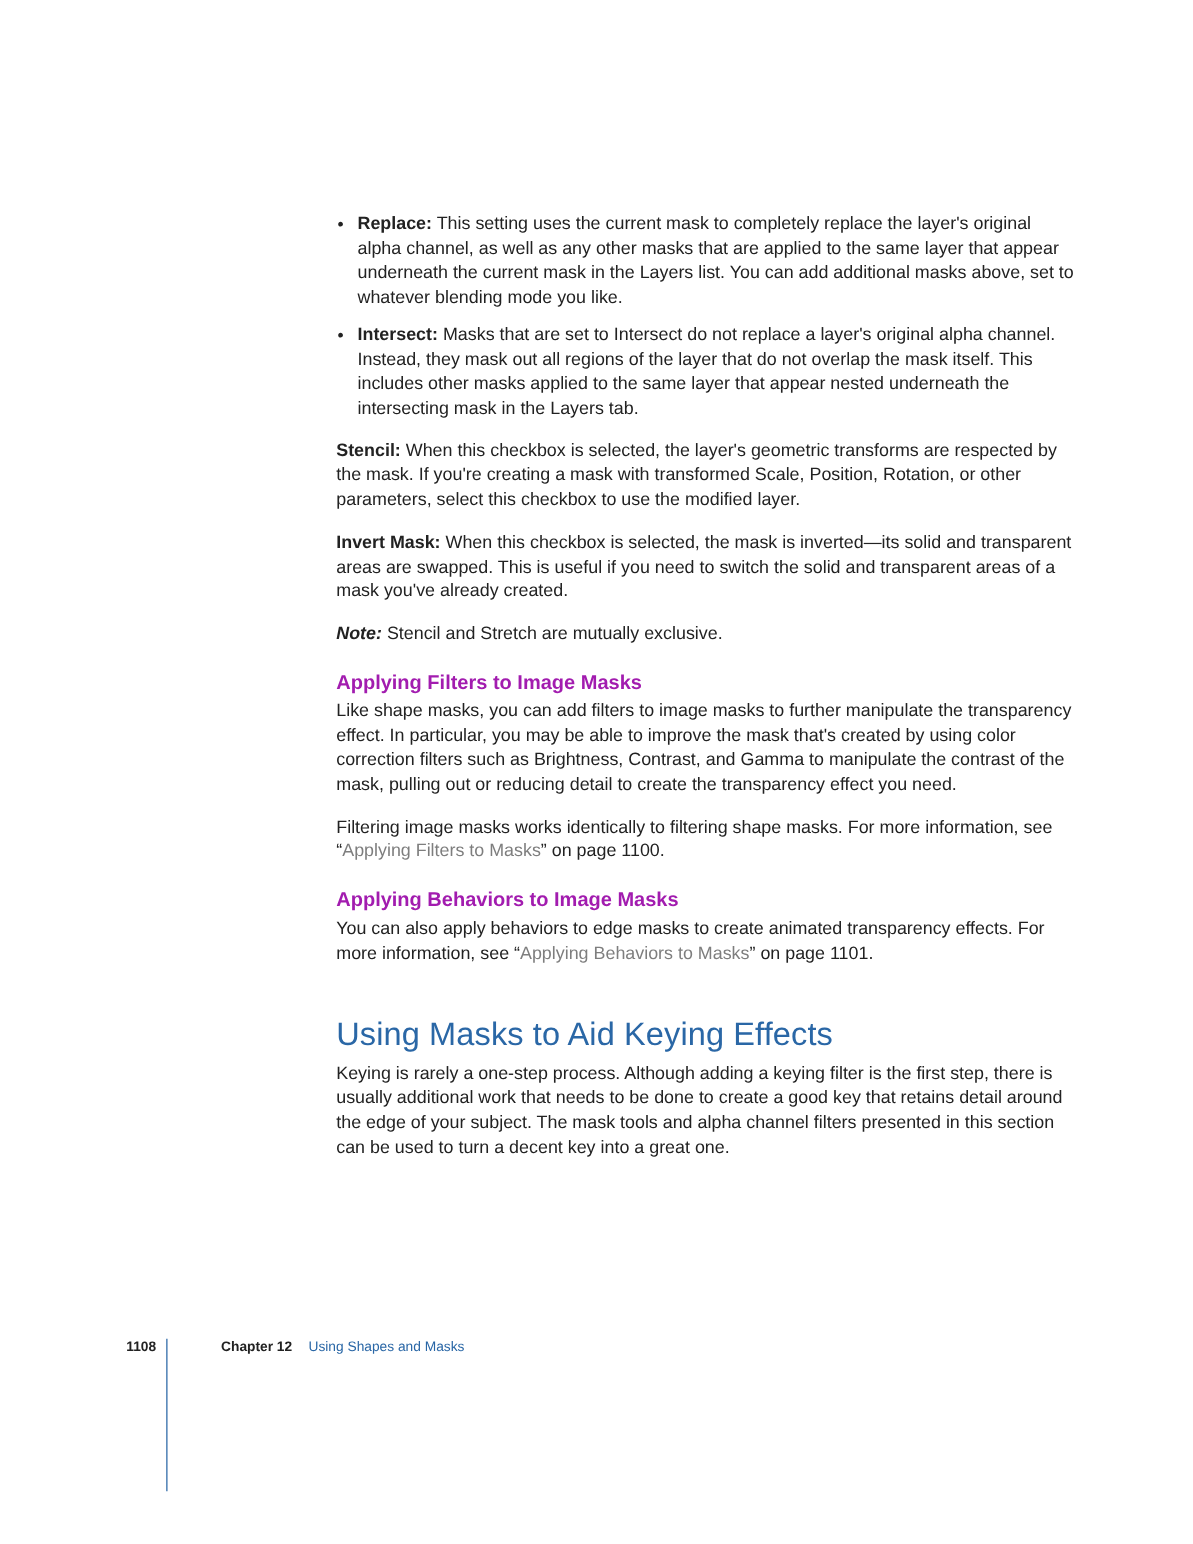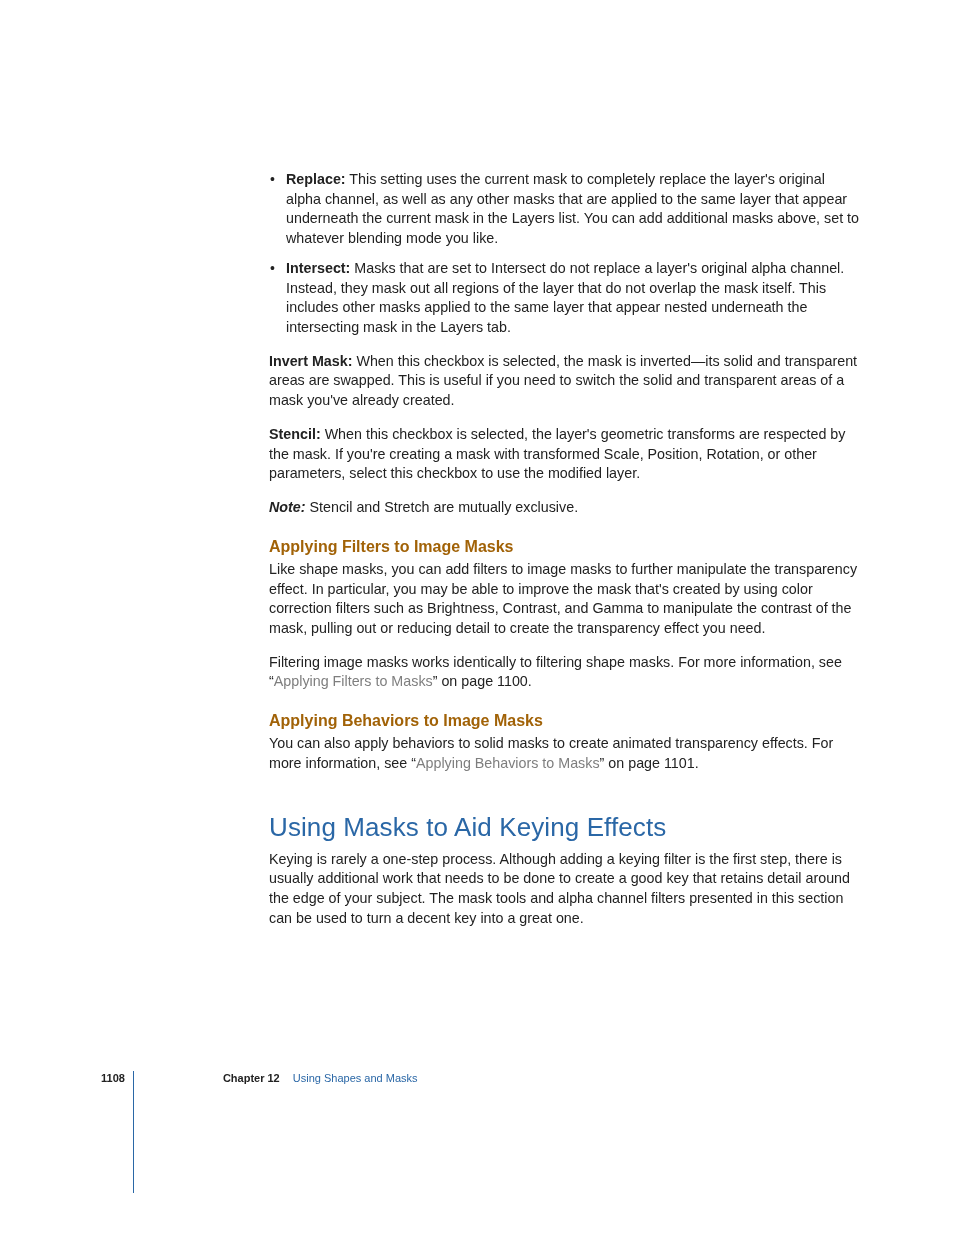--- a/index.html
+++ b/index.html
@@ -34,21 +34,21 @@
   .bullet-list li::before {
     content: "•";
     position: absolute;
     left: 1px;
     top: 0;
     font-size: 14px;
   }
   strong.term { font-weight: 600; }
   em.note-label { font-style: italic; font-weight: 600; }
   .h3 {
-    color: #a16207;
+    color: #a21caf;
     font-weight: 600;
     font-size: 16px;
     margin: 18px 0 2px 0;
   }
   .h2 {
     color: #2a67a6;
     font-weight: 400;
     font-size: 26px;
     margin: 36px 0 4px 0;
     letter-spacing: 0.1px;
@@ -68,21 +68,21 @@
     bottom: -42px;
     border-left: 1.2px solid #2a67a6;
   }
   .footer-text {
     position: absolute;
     left: 0;
     top: 0;
     font-size: 11px;
     display: flex;
     align-items: baseline;
-    gap: 98px;
+    gap: 52px;
   }
   .page-num { font-weight: 600; color: #222; }
   .chapter-label { font-weight: 600; margin-right: 10px; text-align: right; }
   .chapter-title { color: #2a67a6; }
 </style>
 </head>
 <body>
 
 <div class="page">
 
@@ -91,44 +91,44 @@
       <strong class="term">Replace:</strong>
       <span>This setting uses the current mask to completely replace the layer's original alpha channel, as well as any other masks that are applied to the same layer that appear underneath the current mask in the Layers list. You can add additional masks above, set to whatever blending mode you like.</span>
     </li>
     <li>
       <strong class="term">Intersect:</strong>
       <span>Masks that are set to Intersect do not replace a layer's original alpha channel. Instead, they mask out all regions of the layer that do not overlap the mask itself. This includes other masks applied to the same layer that appear nested underneath the intersecting mask in the Layers tab.</span>
     </li>
   </ul>
 
   <p class="body-text">
-    <strong class="term">Invert Mask:</strong>
-    <span>When this checkbox is selected, the mask is inverted—its solid and transparent areas are swapped. This is useful if you need to switch the solid and transparent areas of a mask you've already created.</span>
+    <strong class="term">Stencil:</strong>
+    <span>When this checkbox is selected, the layer's geometric transforms are respected by the mask. If you're creating a mask with transformed Scale, Position, Rotation, or other parameters, select this checkbox to use the modified layer.</span>
   </p>
 
   <p class="body-text">
-    <strong class="term">Stencil:</strong>
-    <span>When this checkbox is selected, the layer's geometric transforms are respected by the mask. If you're creating a mask with transformed Scale, Position, Rotation, or other parameters, select this checkbox to use the modified layer.</span>
+    <strong class="term">Invert Mask:</strong>
+    <span>When this checkbox is selected, the mask is inverted—its solid and transparent areas are swapped. This is useful if you need to switch the solid and transparent areas of a mask you've already created.</span>
   </p>
 
 
   <p class="body-text">
     <em class="note-label">Note:</em>
     <span>Stencil and Stretch are mutually exclusive.</span>
   </p>
 
   <h3 class="h3">Applying Filters to Image Masks</h3>
   <p class="body-text">Like shape masks, you can add filters to image masks to further manipulate the transparency effect. In particular, you may be able to improve the mask that's created by using color correction filters such as Brightness, Contrast, and Gamma to manipulate the contrast of the mask, pulling out or reducing detail to create the transparency effect you need.</p>
   <p class="body-text">
     <span>Filtering image masks works identically to filtering shape masks. For more information, see “</span><span class="link">Applying Filters to Masks</span><span>” on page 1100.</span>
   </p>
 
   <h3 class="h3">Applying Behaviors to Image Masks</h3>
   <p class="body-text">
-    <span>You can also apply behaviors to solid masks to create animated transparency effects. For more information, see “</span><span class="link">Applying Behaviors to Masks</span><span>” on page 1101.</span>
+    <span>You can also apply behaviors to edge masks to create animated transparency effects. For more information, see “</span><span class="link">Applying Behaviors to Masks</span><span>” on page 1101.</span>
   </p>
 
   <h2 class="h2">Using Masks to Aid Keying Effects</h2>
   <p class="body-text">Keying is rarely a one-step process. Although adding a keying filter is the first step, there is usually additional work that needs to be done to create a good key that retains detail around the edge of your subject. The mask tools and alpha channel filters presented in this section can be used to turn a decent key into a great one.</p>
 
   <div class="footer">
     <div class="footer-rule"></div>
     <div class="footer-text">
       <span class="page-num">1108</span>
       <span>

